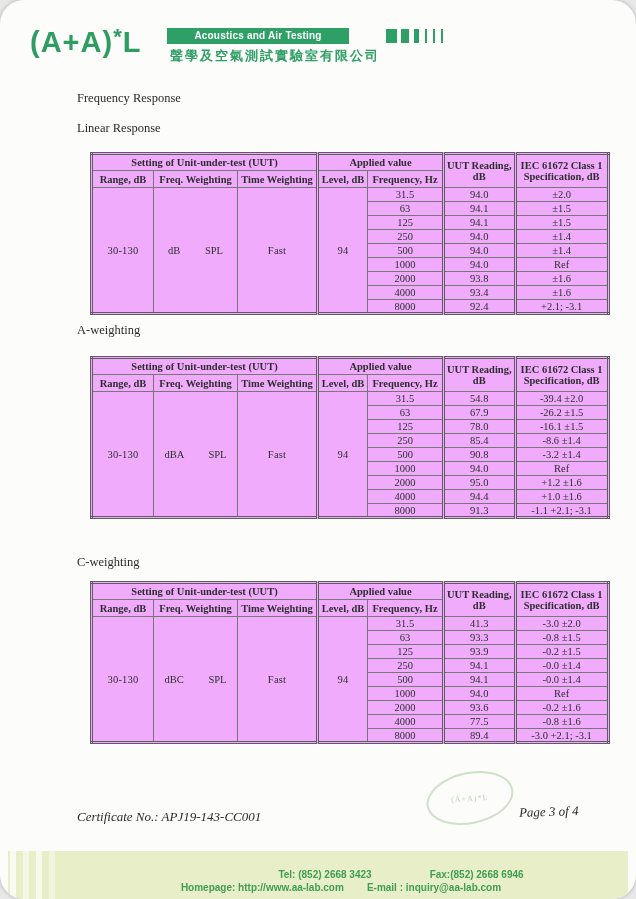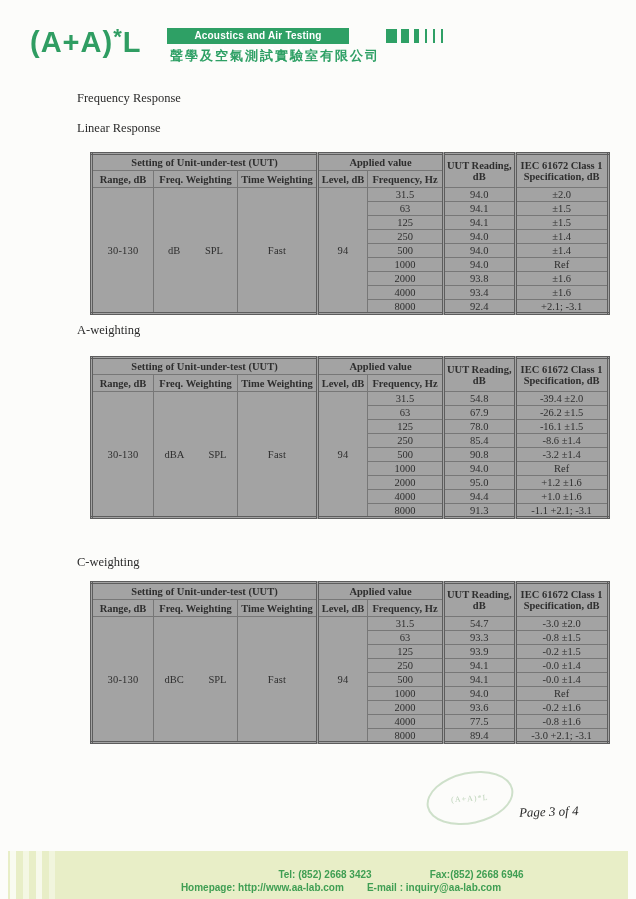--- a/index.html
+++ b/index.html
@@ -2,20 +2,21 @@
 <html><head>
 <meta charset="utf-8">
 <style>
   * { margin: 0; padding: 0; box-sizing: border-box; }
   html, body { background: #e8e8e8; }
   body { font-family: "Liberation Serif", serif; }
   .page {
     position: relative; width: 636px; height: 899px;
     background: #fcfcfa; overflow: hidden; margin: 0 auto;
     box-shadow: 0 0 4px rgba(0,0,0,.25);
+    border-radius: 24px;
   }
 
   
   .logo {
     position: absolute; left: 30px; top: 24px;
     font-family: "Liberation Sans", sans-serif;
     font-weight: bold; font-size: 29px; color: #2f9d62; letter-spacing: 1px;
   }
   .logo .star { font-size: 22px; vertical-align: 8px; }
   .banner {
@@ -38,21 +39,21 @@
   .brand-bars .b4, .brand-bars .b5, .brand-bars .b6 { width: 2px; margin-right: 6px; }
 
   
   .doc-title { position: absolute; left: 77px; top: 91px; font-size: 12.5px; color: #2b2b2b; }
   .sec-title { position: absolute; left: 77px; font-size: 12.5px; color: #2b2b2b; }
   #sec0 { top: 121px; }
   #sec1 { top: 323px; }
   #sec2 { top: 555px; }
 
   
-  table.meas { position: absolute; left: 90px; border-collapse: collapse; table-layout: fixed; background: #a3a3a3; }
+  table.meas { position: absolute; left: 90px; border-collapse: collapse; table-layout: fixed; background: #f0abfc; }
   #tbl0 { top: 152px; }
   #tbl1 { top: 356px; }
   #tbl2 { top: 581px; }
   table.meas { border: 3px double #5d5d5d; }
   table.meas th, table.meas td {
     border: 1px solid #777; font-size: 10.5px; color: #2e2e2e;
     text-align: center; vertical-align: middle; padding: 0 2px;
     font-family: "Liberation Serif", serif; overflow: hidden; white-space: nowrap;
   }
   table.meas th { font-weight: bold; height: 17px; }
@@ -309,21 +310,21 @@
           <th>Frequency, Hz</th>
         </tr>
       </thead>
       <tbody>
         <tr>
           <td class="rangew" rowspan="9">30-130</td>
           <td class="freqw" rowspan="9">dBC SPL</td>
           <td class="timew" rowspan="9">Fast</td>
           <td class="grp levelw" rowspan="9">94</td>
           <td>31.5</td>
-          <td class="grp">54.7</td>
+          <td class="grp">41.3</td>
           <td class="grp">-3.0 ±2.0</td>
         </tr>
         <tr>
           <td>63</td>
           <td class="grp">93.3</td>
           <td class="grp">-0.8 ±1.5</td>
         </tr>
         <tr>
           <td>125</td>
           <td class="grp">93.9</td>
@@ -355,20 +356,21 @@
           <td class="grp">-0.8 ±1.6</td>
         </tr>
         <tr>
           <td>8000</td>
           <td class="grp">89.4</td>
           <td class="grp">-3.0 +2.1; -3.1</td>
         </tr>
       </tbody>
     </table>
 
+  <div class="cert-line">Certificate No.: APJ19-143-CC001</div>
   <div class="stamp">
       <span>(A+A)*L</span>
     </div>
   <div class="page-num">Page 3 of 4</div>
 
   <div class="footer-band">
     <div class="stripes">
         <i></i>
         <i></i>
         <i></i>

